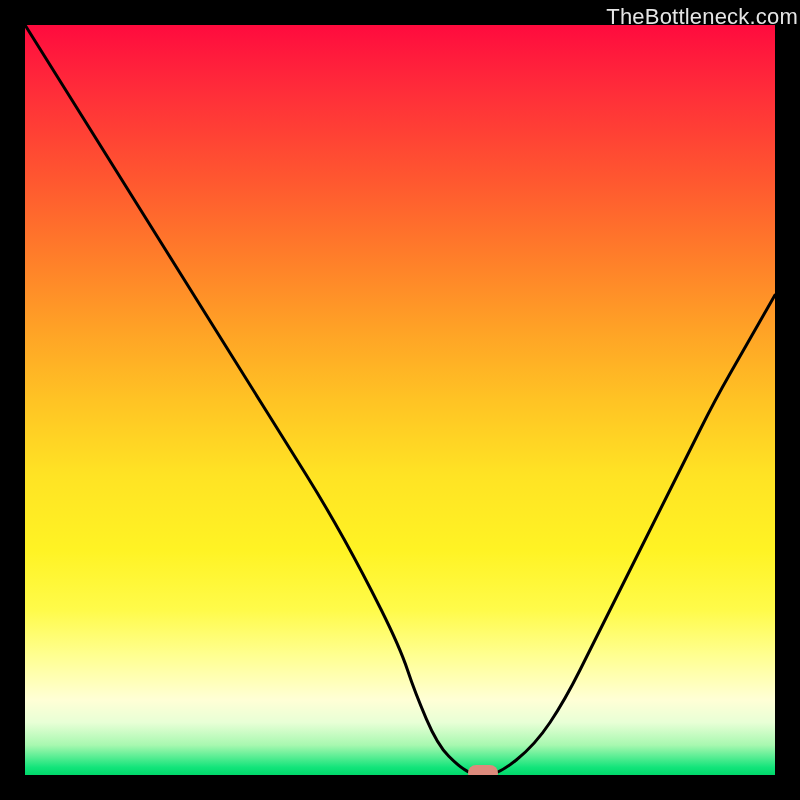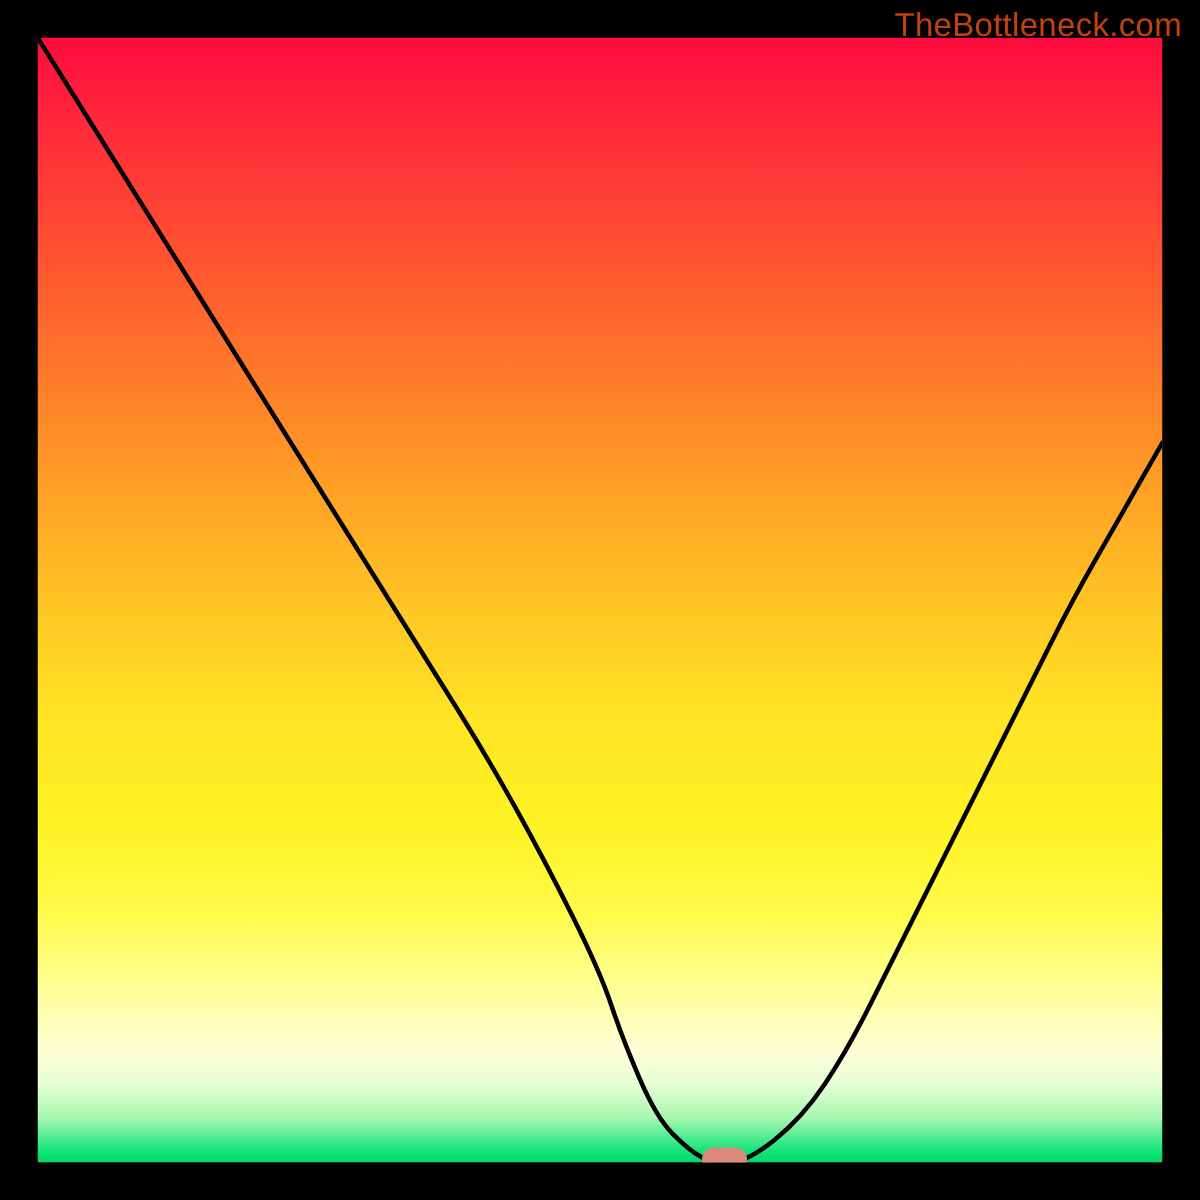--- a/index.html
+++ b/index.html
@@ -13,24 +13,24 @@
   }
   .frame {
     position: relative;
     width: 800px;
     height: 800px;
     background: #000;
   }
   .watermark {
     position: absolute;
     top: 4px;
-    right: 12px;
+    right: 2px;
     font-size: 22px;
     font-weight: 500;
-    color: #c2410c;
+    color: #e5e5e5;
     letter-spacing: 0.2px;
     z-index: 20;
   }
   .plot-area {
     position: absolute;
     left: 25px;
     top: 25px;
     width: 750px;
     height: 750px;
     overflow: hidden;

